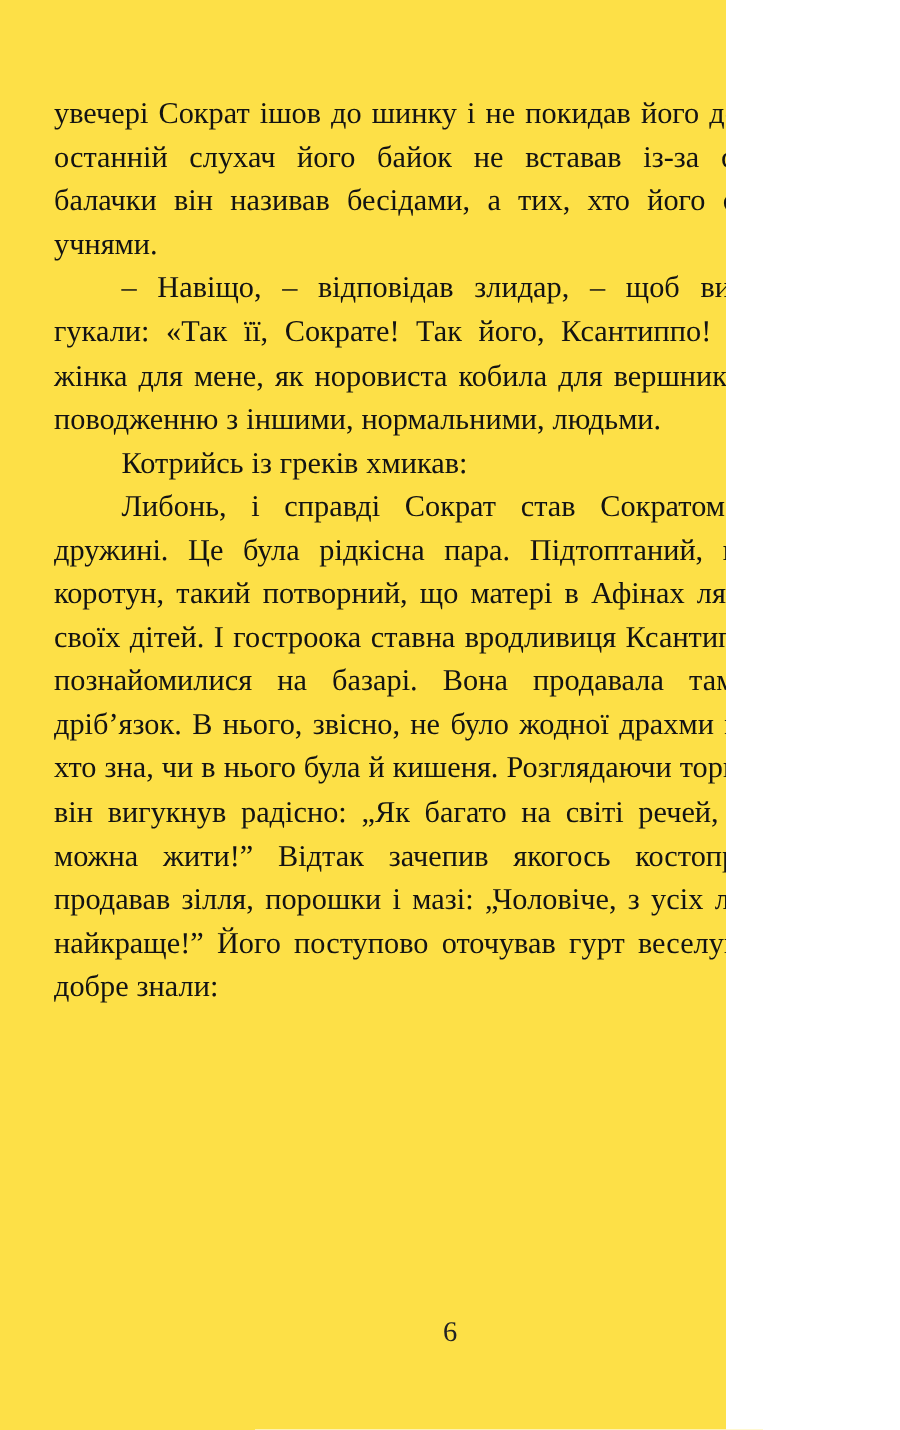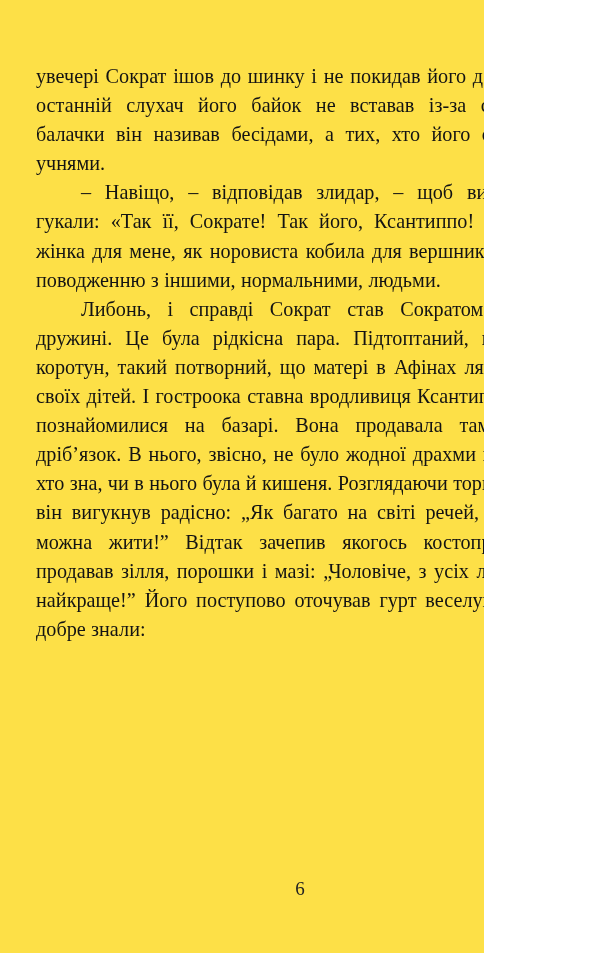--- a/index.html
+++ b/index.html
@@ -68,20 +68,21 @@
 
 <div class="page">
 
   <div class="text-block">
 
     <p class="para cont">увечері Сократ ішов до шинку і не покидав його доти, поки останній слухач його байок не вставав із-за столу. Ці балачки він називав бесідами, а тих, хто його слухав, – учнями.</p>
 
 
     <p class="para dialogue">– Навіщо, – відповідав  злидар, – щоб ви радісно гукали: «Так її, Сократе! Так його, Ксантиппо! Сварлива жінка для мене, як норовиста кобила для вершника – вчить поводженню з іншими, нормальними, людьми.</p>
 
+    <p class="para">Котрийсь із греків хмикав:</p>
 
 
 
     <p class="para">Либонь, і справді Сократ став Сократом завдяки дружині. Це була рідкісна пара. Підтоптаний, плішивий коротун, такий потворний, що матері в Афінах лякали ним своїх дітей. І гостроока ставна вродливиця Ксантиппа. Вони познайомилися на базарі. Вона продавала там якийсь дріб’язок. В нього, звісно, не було жодної драхми в кишені, хто зна, чи в нього була й кишеня. Розглядаючи торгові ряди, він вигукнув радісно: „Як багато на світі речей, без яких можна жити!” Відтак зачепив якогось костоправа, що продавав зілля, порошки і мазі: „Чоловіче, з усіх ліків вино найкраще!” Його поступово оточував гурт веселунів, котрі добре знали:</p>
 
   </div>
 
   <div class="page-number">6</div>
 
 </div>

